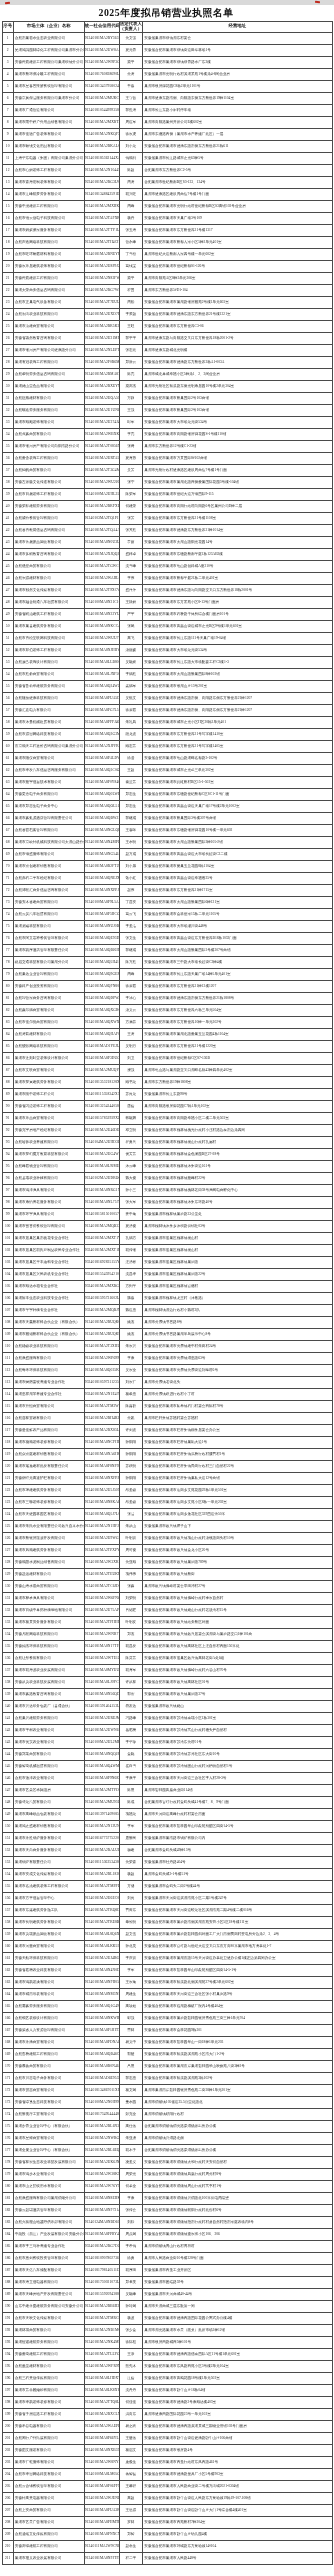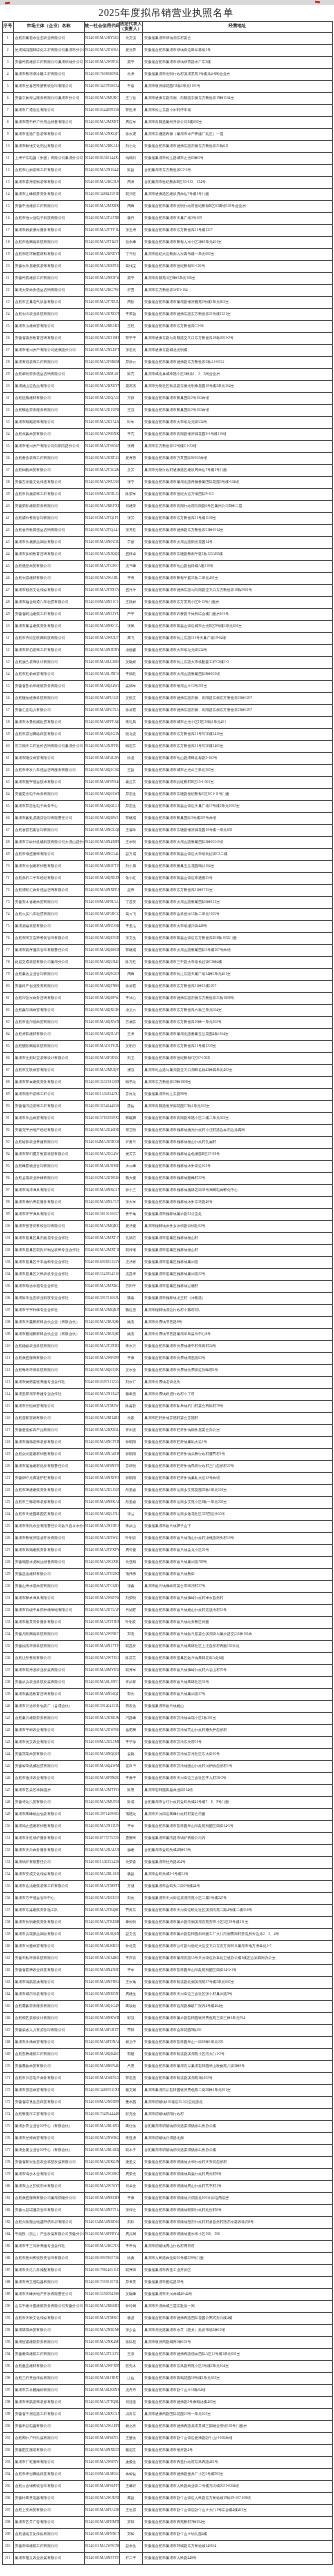--- a/index.html
+++ b/index.html
@@ -6,21 +6,21 @@
   body{
     width:335px;height:4122px;position:relative;background:#ffffff;
     font-family:"Liberation Serif","DejaVu Serif",serif;color:#1f1f1f;
   }
   .top-band{position:absolute;left:0;top:0;width:335px;height:5.2px;background:#d9d9d9;}
   .red-mark{position:absolute;width:5.2px;height:2.1px;background:#c02a1e;border-radius:0.5px;}
   .red-mark.left{left:4.6px;top:1.5px;transform:rotate(-8deg);}
   .red-mark.right{left:315px;top:1px;transform:rotate(6deg);}
   .doc-title{
     position:absolute;left:1.5px;top:6.7px;width:329px;
-    text-align:center;font-size:9.8px;font-weight:normal;letter-spacing:0.5px;color:#111;
+    text-align:center;font-size:9.8px;font-weight:bold;letter-spacing:0.5px;color:#111;
     white-space:nowrap;
   }
   table.license-table{
     position:absolute;left:1.5px;top:21px;width:329px;
     border-collapse:collapse;table-layout:fixed;
   }
   .license-table th,.license-table td{
     border:0.5px solid #4a4a4a;padding:0;overflow:hidden;white-space:nowrap;
     font-weight:normal;vertical-align:middle;
   }

